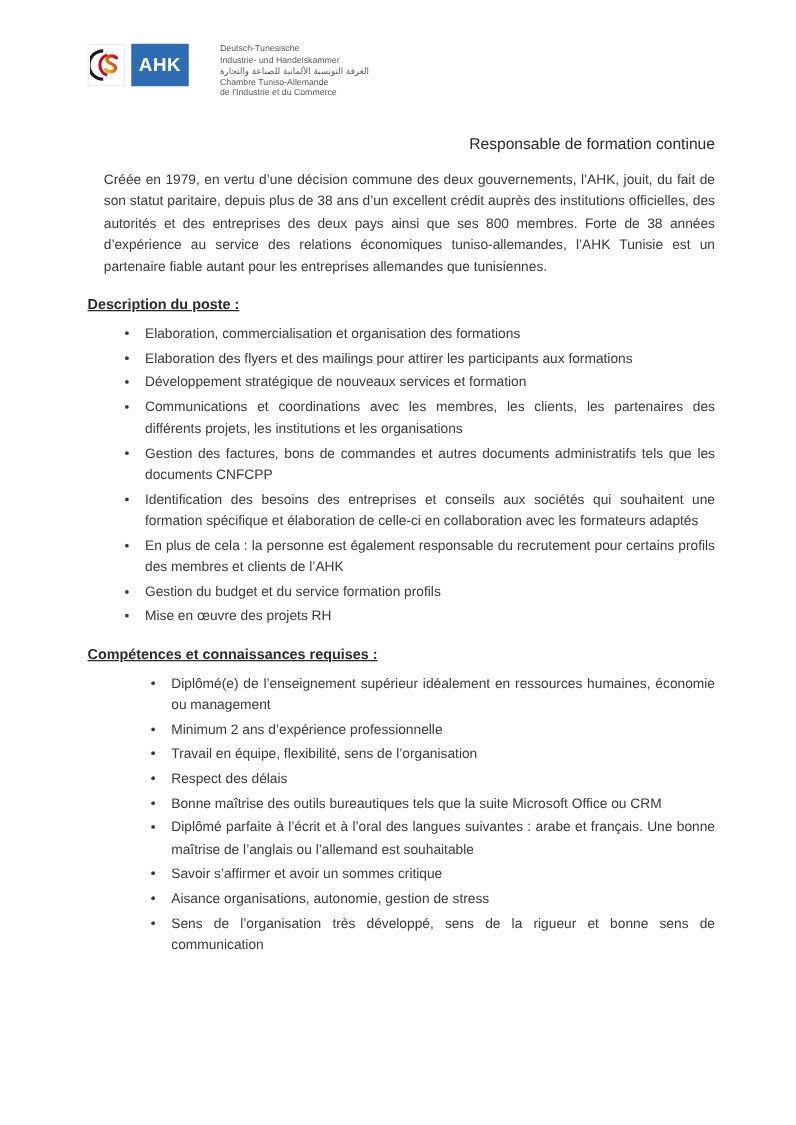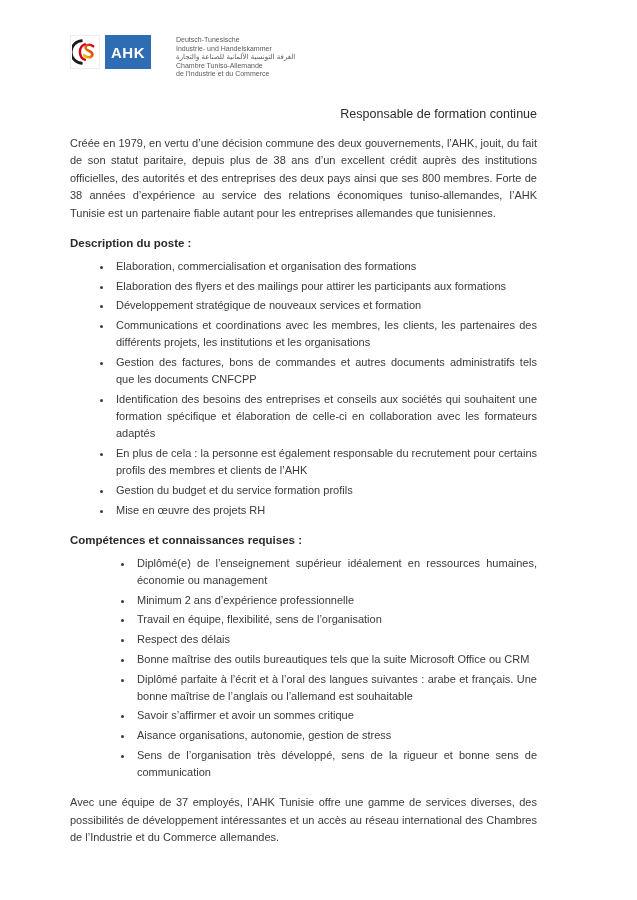--- a/index.html
+++ b/index.html
@@ -4,21 +4,21 @@
 <style>
   html,body{margin:0;padding:0;}
   body{
     width:637px;height:900px;background:#ffffff;
     font-family:"Liberation Sans",sans-serif;
     color:#3a3a3a;
     -webkit-font-smoothing:antialiased;
   }
   .page{
     position:relative;width:637px;height:900px;background:#fff;
-    box-sizing:border-box;padding:35px 100px 0 70px;overflow:hidden;
+    box-sizing:border-box;padding:35px 65px 0 70px;overflow:hidden;
   }
   
   .logo-row{display:flex;align-items:flex-start;gap:5px;margin-bottom:28px;}
   .logo-mark{
     width:30px;height:34px;background:#fff;border:1px solid #eceff2;
     display:flex;align-items:center;justify-content:center;box-sizing:border-box;
   }
   .logo-blue{
     width:46px;height:34px;background:#2e6db4;color:#fff;
     display:flex;align-items:center;justify-content:center;
@@ -28,24 +28,24 @@
     margin-left:20px;font-size:7px;line-height:8.6px;color:#5a5a5a;
     padding-top:1px;
   }
   .logo-text .ar{font-family:"DejaVu Sans",sans-serif;}
   
   h1.title{
     font-size:12.5px;font-weight:normal;text-align:right;color:#2b2b2b;
     margin:0 0 14px 0;
   }
   p.body-p{
-    font-size:11px;line-height:17.4px;text-align:justify;margin:0 0 11px 0;
+    font-size:11px;line-height:17.4px;text-align:justify;margin:0 0 11px 13px;
   }
   h2.sec{
-    font-size:11.5px;font-weight:bold;
+    font-size:11.5px;font-weight:bold;text-decoration:underline;
     color:#2b2b2b;margin:15px 0 9px 0;
   }
   ul.blist{
     margin:9px 0 13px 0;padding-left:43px;list-style:disc outside;
   }
   ul.blist.indent2{padding-left:64px;}
   ul.blist li{
     font-size:11px;line-height:17.2px;text-align:justify;margin:0 0 2.5px 0;
     padding-left:3px;
   }
@@ -102,15 +102,14 @@
     <li>Minimum 2 ans d’expérience professionnelle</li>
     <li>Travail en équipe, flexibilité, sens de l’organisation</li>
     <li>Respect des délais</li>
     <li>Bonne maîtrise des outils bureautiques tels que la suite Microsoft Office ou CRM</li>
     <li>Diplômé parfaite à l’écrit et à l’oral des langues suivantes : arabe et français. Une bonne maîtrise de l’anglais ou l’allemand est souhaitable</li>
     <li>Savoir s’affirmer et avoir un sommes critique</li>
     <li>Aisance organisations, autonomie, gestion de stress</li>
     <li>Sens de l’organisation très développé, sens de la rigueur et bonne sens de communication</li>
   </ul>
 
-  <p class="body-p">Avec une équipe de 37 employés, l’AHK Tunisie offre une gamme de services diverses, des possibilités de développement intéressantes et un accès au réseau international des Chambres de l’Industrie et du Commerce allemandes.</p>
 
 </div>
 
 </body></html>

